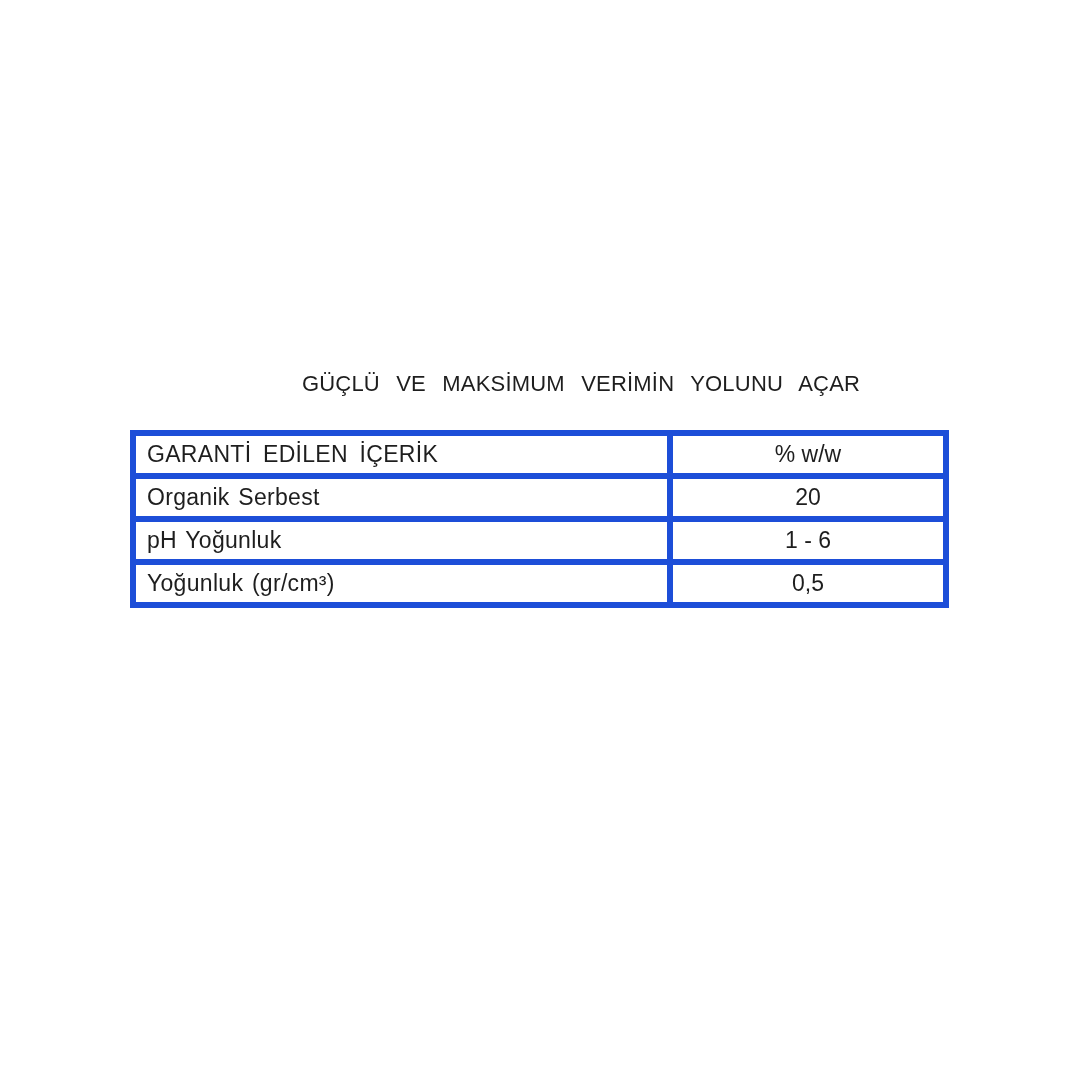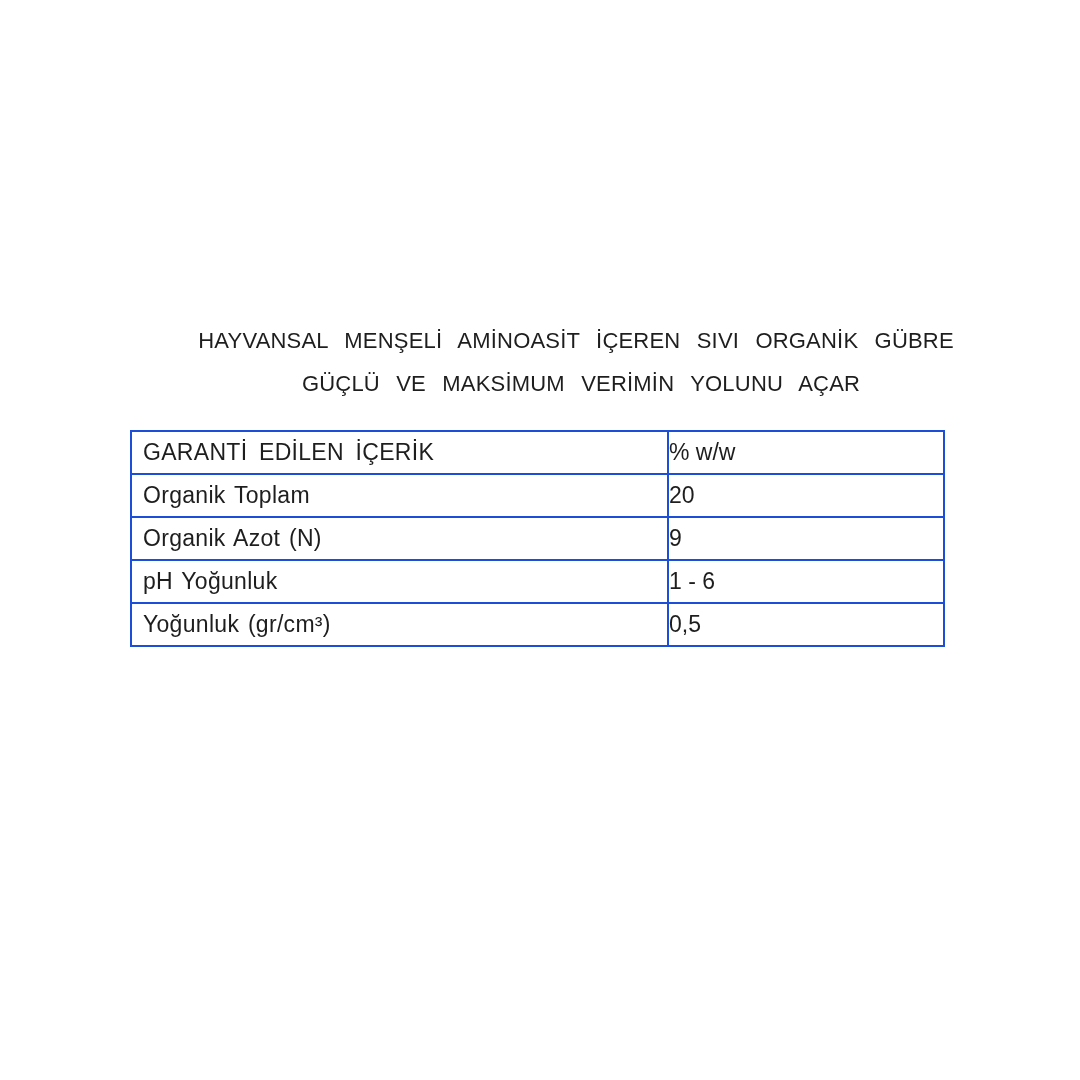--- a/index.html
+++ b/index.html
@@ -40,73 +40,68 @@
     width: 813px;
     border-collapse: collapse;
     table-layout: fixed;
   }
 
   table.content-table col.col-label { width: 537px; }
   table.content-table col.col-value { width: 276px; }
 
   table.content-table th,
   table.content-table td {
-    border: 2px solid #1d4ed8;
+    border: 6px solid #1d4ed8;
     height: 43px;
     font-size: 23px;
     font-weight: normal;
     vertical-align: middle;
     background: #ffffff;
     color: #1e1e1e;
   }
 
   table.content-table .cell-label {
     text-align: left;
     padding-left: 11px;
     letter-spacing: 0.3px;
     word-spacing: 2px;
   }
 
   table.content-table th.cell-label {
     word-spacing: 5px;
   }
 
   table.content-table .cell-value {
-    text-align: left;
+    text-align: center;
     padding: 0;
   }
 </style>
 </head>
 <body>
 
 <div class="page">
 
-  <div class="doc-title-line line1">HAYVANSAL MENŞELİ AMİNOASİT İÇEREN SIVI ORGANİK GÜBRE</div>
 
   <div class="doc-title-line line2">GÜÇLÜ VE MAKSİMUM VERİMİN YOLUNU AÇAR</div>
 
   <table class="content-table">
     <colgroup>
       <col class="col-label">
       <col class="col-value">
     </colgroup>
     <thead>
       <tr>
         <th class="cell-label">GARANTİ EDİLEN İÇERİK</th>
         <th class="cell-value">% w/w</th>
       </tr>
     </thead>
     <tbody>
       <tr>
-        <td class="cell-label">Organik Toplam</td>
+        <td class="cell-label">Organik Serbest</td>
         <td class="cell-value">20</td>
-      </tr>
-      <tr>
-        <td class="cell-label">Organik Azot (N)</td>
-        <td class="cell-value">9</td>
       </tr>
       <tr>
         <td class="cell-label">pH Yoğunluk</td>
         <td class="cell-value">1 - 6</td>
       </tr>
       <tr>
         <td class="cell-label">Yoğunluk (gr/cm³)</td>
         <td class="cell-value">0,5</td>
       </tr>
     </tbody>

